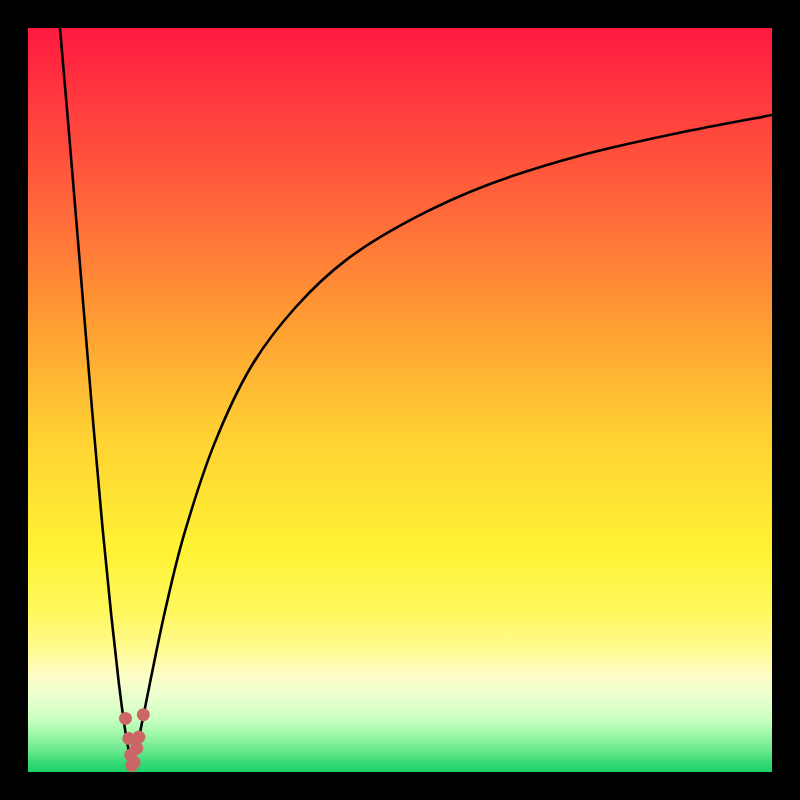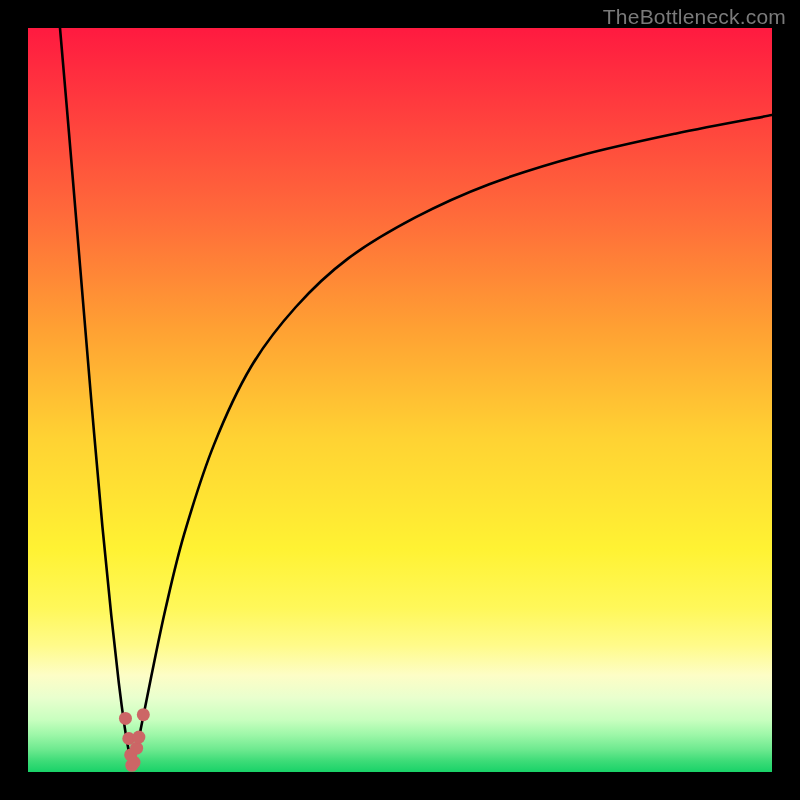--- a/index.html
+++ b/index.html
@@ -91,14 +91,13 @@
           <circle cx="102.67" cy="726.89" r="6.5" class="marker"></circle>
           <circle cx="103.79" cy="737.30" r="6.5" class="marker"></circle>
           <circle cx="106.02" cy="734.33" r="6.5" class="marker"></circle>
           <circle cx="108.62" cy="720.19" r="6.5" class="marker"></circle>
           <circle cx="110.86" cy="709.03" r="6.5" class="marker"></circle>
           <circle cx="115.32" cy="686.71" r="6.5" class="marker"></circle>
         </g>
     </svg>
   </div>
 
-  <div class="watermark">TheBottleneck.com</div>
 </div>
 
 </body></html>

